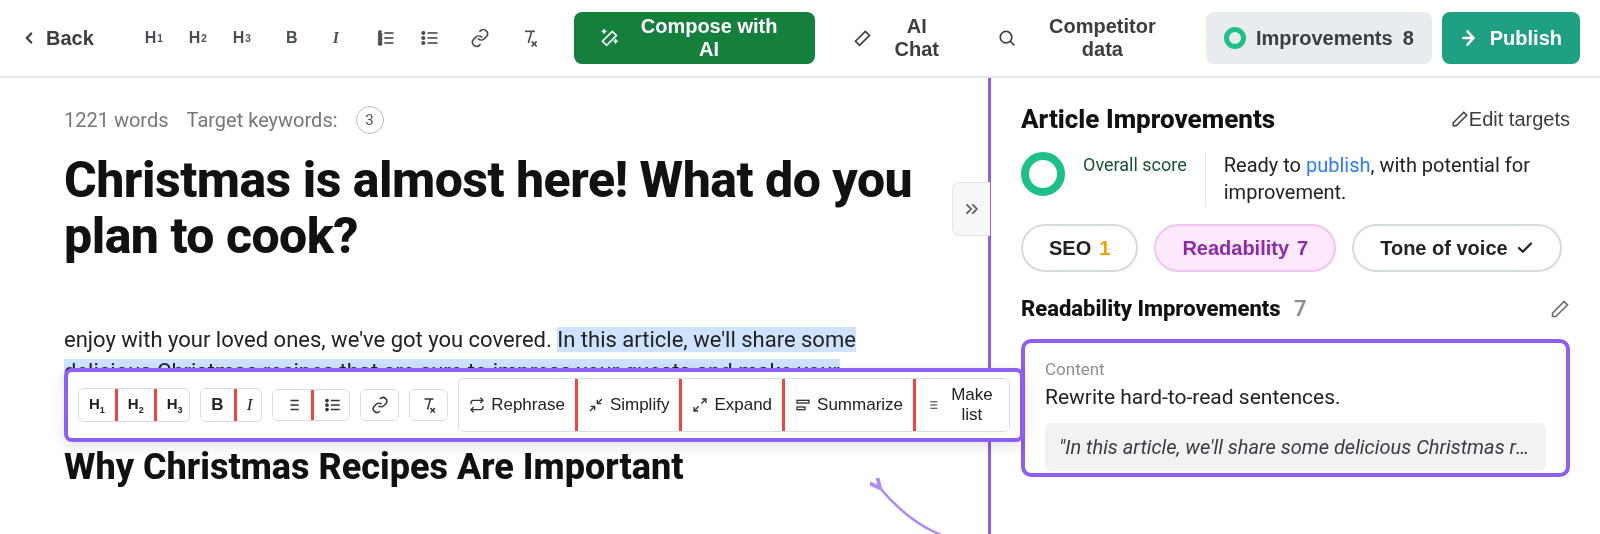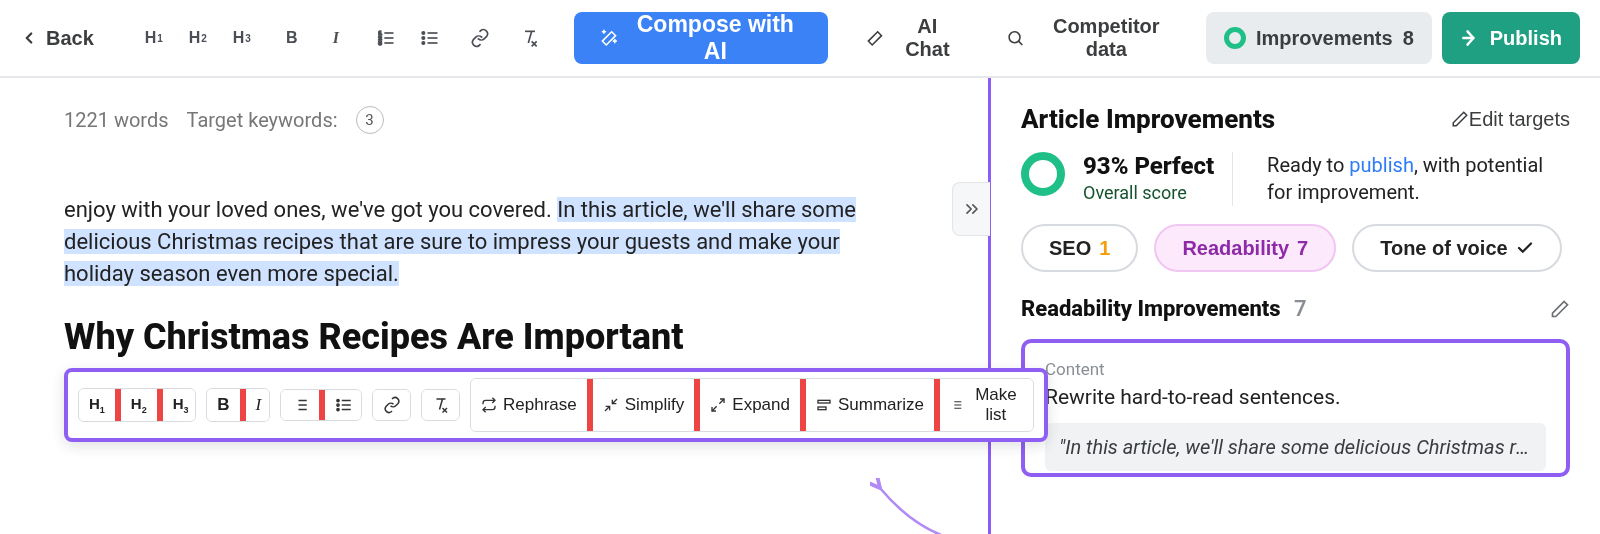--- a/index.html
+++ b/index.html
@@ -28,21 +28,21 @@
   .tb-group { display: flex; gap: 4px; }
   .tb-btn {
     display: inline-flex; align-items: center; justify-content: center;
     height: 42px; min-width: 40px; padding: 0 8px;
     border-radius: 6px; font-size: 16px; font-weight: 600; color:#4b4f55;
     background: none; border: none;
   }
   .tb-btn .sub { font-size: 10px; margin-left:1px; font-weight:700; }
   .compose-btn {
     display:inline-flex; align-items:center; gap:10px;
-    background:#3b82f6; color:#fff; font-size:23px; font-weight:600;
+    background:#15803d; color:#fff; font-size:20px; font-weight:600;
     padding: 0 26px; height:52px; border-radius:8px; border:none;
   }
   .spacer { flex: 1; }
   .right-btn {
     display:inline-flex; align-items:center; gap:10px;
     color:#3b3d3f; font-size:20px; font-weight:600;
     padding: 0 18px; height:52px; border-radius:8px; border:none; background:none;
   }
   .right-btn.pill { background:#e9ecef; }
   .right-btn.publish { background:#20a082; color:#fff; }
@@ -69,21 +69,21 @@
     position:absolute; top:290px; left:64px;
     display:flex; gap:10px; align-items:center;
     background:#fff; border:4px solid #8e5ff2; border-radius:8px;
     padding:6px 10px; box-shadow: 0 4px 14px rgba(0,0,0,.12);
     z-index:5;
   }
   .ft-group { display:flex; gap:0; border:1px solid #d8dbe0; border-radius:6px; overflow:hidden; }
   .ft-btn {
     display:inline-flex; align-items:center; gap:6px;
     padding:6px 10px; font-size:17px; font-weight:500; color:#222;
-    background:#fff; border:none; border-right:6px solid #ef4444;
+    background:#fff; border:none; border-right:3px solid #ef4444;
   }
   .ft-btn:last-child { border-right:none;justify-content:center; }
   .ft-icon { font-size:17px; color:#333; }
   .ft-btn .h { font-weight:700; font-size:15px; }
   
   .collapse-handle {
     position:absolute; top:104px; right:-2px;
     width:38px; height:54px; border:1px solid #e2e4e8; border-right:none;
     border-radius:8px 0 0 8px; background:#f6f7f9;
     display:flex; align-items:center; justify-content:center; font-size:18px; color:#555;
@@ -98,21 +98,21 @@
     width: 612px; border-left:3px solid #8b5cf6;
     padding: 26px 30px 0 30px; display:flex; flex-direction:column; gap:18px;
   }
   .panel-head { display:flex; align-items:center; justify-content:space-between; }
   .panel-title { font-size:26px; font-weight:800; }
   .edit-targets { display:inline-flex; align-items:center; font-size:20px; color:#3b3d3f; font-weight:500; background:none; border:none; }
   .score-row { display:flex; gap:18px; align-items:flex-start; }
   .big-ring { width:44px; height:44px; border-radius:50%; border:8px solid #1fbf88; }
   .score-text .main-score { font-size:24px; font-weight:800; }
   .score-text .sub-score { font-size:18px; color:#14532d; margin-top:2px; }
-  .score-desc { font-size:20px; color:#222; flex:1; line-height:1.35; border-left:1px solid #e3e5e9; padding-left:34px; }
+  .score-desc { font-size:20px; color:#222; flex:1; line-height:1.35; border-left:1px solid #e3e5e9; padding-left:18px; }
   .score-desc a { color:#2f7cf6; text-decoration:none; }
   .tab-row { display:flex; gap:16px; }
   .tab-chip {
     display:inline-flex; align-items:center; gap:8px;
     height:48px; padding:0 26px; border-radius:28px;
     border:2px solid #d7dadf; background:#fff;
     font-size:20px; font-weight:600; color:#222;
   }
   .tab-chip .cnt-orange { color:#f59e0b; font-weight:800; }
   .tab-chip.active { border-color:#f1c6f2; background:#fce9fb; color:#8e2aa8; }
@@ -236,20 +236,21 @@
 </div>
 
 <div class="main">
   <div class="editor">
     <div class="meta">
       <span>1221 words</span>
       <span>Target keywords:</span>
       <span class="kw-count">3</span>
     </div>
 
+    <h1 class="article-title">Christmas is almost here! What do you plan to cook?</h1>
 
     <div class="float-toolbar">
       <div class="ft-group">
         <button class="ft-btn">
             <span class="h">H<sub style="font-size:9px">1</sub></span>
           </button>
         <button class="ft-btn">
             <span class="h">H<sub style="font-size:9px">2</sub></span>
           </button>
         <button class="ft-btn">
@@ -376,21 +377,20 @@
         <svg width="18" height="18" viewBox="0 0 24 24" fill="none" stroke="#3b3d3f" stroke-width="2">
             <path d="M17 3l4 4L7 21H3v-4L17 3z"></path>
           </svg>
         <span>Edit targets</span>
       </button>
     </div>
 
     <div class="score-row">
       <div class="big-ring"></div>
       <div class="score-text">
-        <div class="main-score">93% Perfect</div>
         <div class="sub-score">Overall score</div>
       </div>
       <div class="score-desc">
         <span>Ready to </span><a href="#">publish</a><span>, with potential for improvement.</span>
       </div>
     </div>
 
     <div class="tab-row">
       <button class="tab-chip">
         <span>SEO</span>

